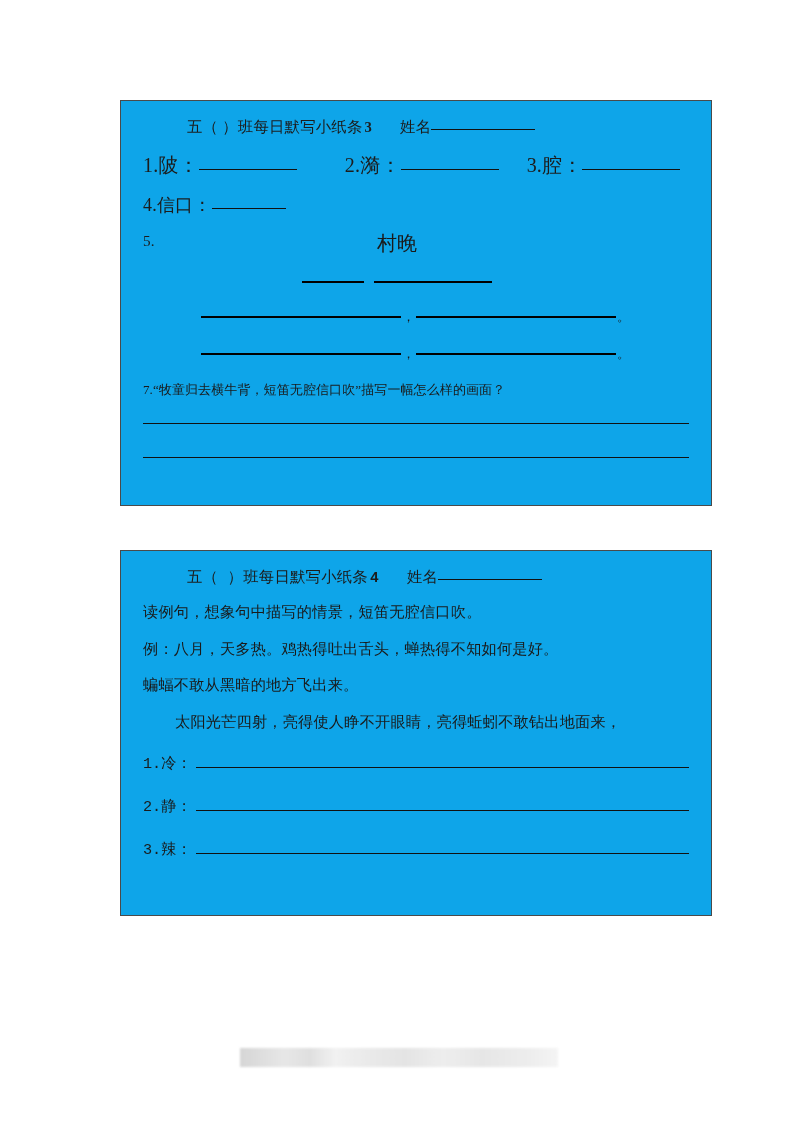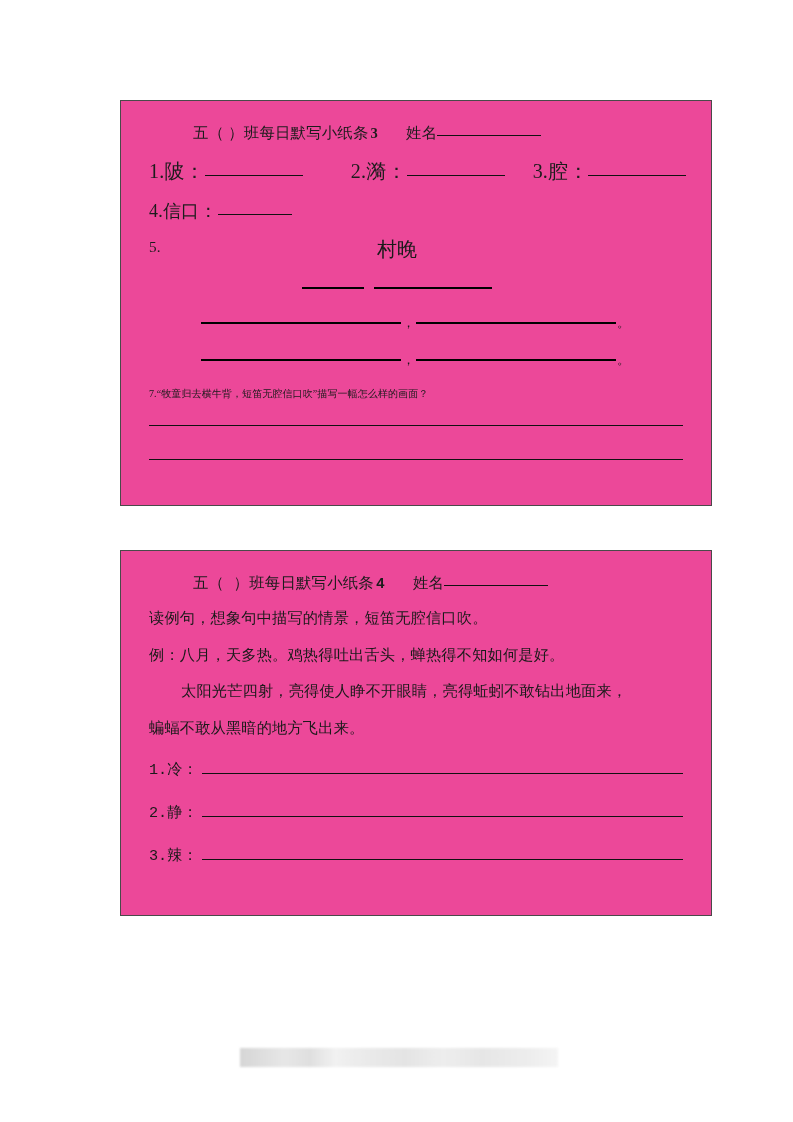--- a/index.html
+++ b/index.html
@@ -24,22 +24,22 @@
     background: #fff;
   }
 
   
   .card {
     position: absolute;
     left: 120px;
     width: 592px;
     box-sizing: border-box;
     border: 1.3px solid #4a4a4a;
-    background: #ec4899;
-    padding: 14px;
+    background: #0ea5e9;
+    padding: 8px;
   }
   #card-1 { top: 100px; height: 406px; }
   #card-2 { top: 550px; height: 366px; font-family: Liberation Mono, monospace; }
 
   .card-inner {
     padding: 9px 14px 0 14px;
   }
 
   
   .row {
@@ -111,21 +111,21 @@
     display: inline-block;
     width: 200px;
     border-bottom: 2px solid #000;
     height: 9px;
     vertical-align: 3px;
   }
   .poem-line .punc { font-size: 13px; padding: 0 1px; }
 
   
   .q-text {
-    font-size: 10px;
+    font-size: 13px;
     margin-top: 4px;
     margin-bottom: 24px;
     letter-spacing: 0.1px;
   }
   .ans-line {
     border-bottom: 1.4px solid #111;
     height: 0;
     margin: 0 0 33px 0;
     width: 100%;
   }
@@ -205,23 +205,23 @@
 
   <div class="card" id="card-2">
     <div class="card-inner">
 
       <div class="row hdr"><span>五（  ）班每日默写小纸条</span><span class="num">4</span><span class="name-label">姓名</span><span class="ul ul-name"></span></div>
 
       <div class="p-body">读例句，想象句中描写的情景，短笛无腔信口吹。</div>
 
       <div class="p-body tight">例：八月，天多热。鸡热得吐出舌头，蝉热得不知如何是好。</div>
 
+      <div class="p-body">蝙蝠不敢从黑暗的地方飞出来。</div>
+
       <div class="p-body indent">太阳光芒四射，亮得使人睁不开眼睛，亮得蚯蚓不敢钻出地面来，</div>
-
-      <div class="p-body">蝙蝠不敢从黑暗的地方飞出来。</div>
 
       <div class="fill-row">
           <span class="lbl">1.</span>
           <span class="lbl">冷：</span>
           <span class="ul-long"></span>
         </div>
 
       <div class="fill-row">
           <span class="lbl">2.</span>
           <span class="lbl">静：</span>

